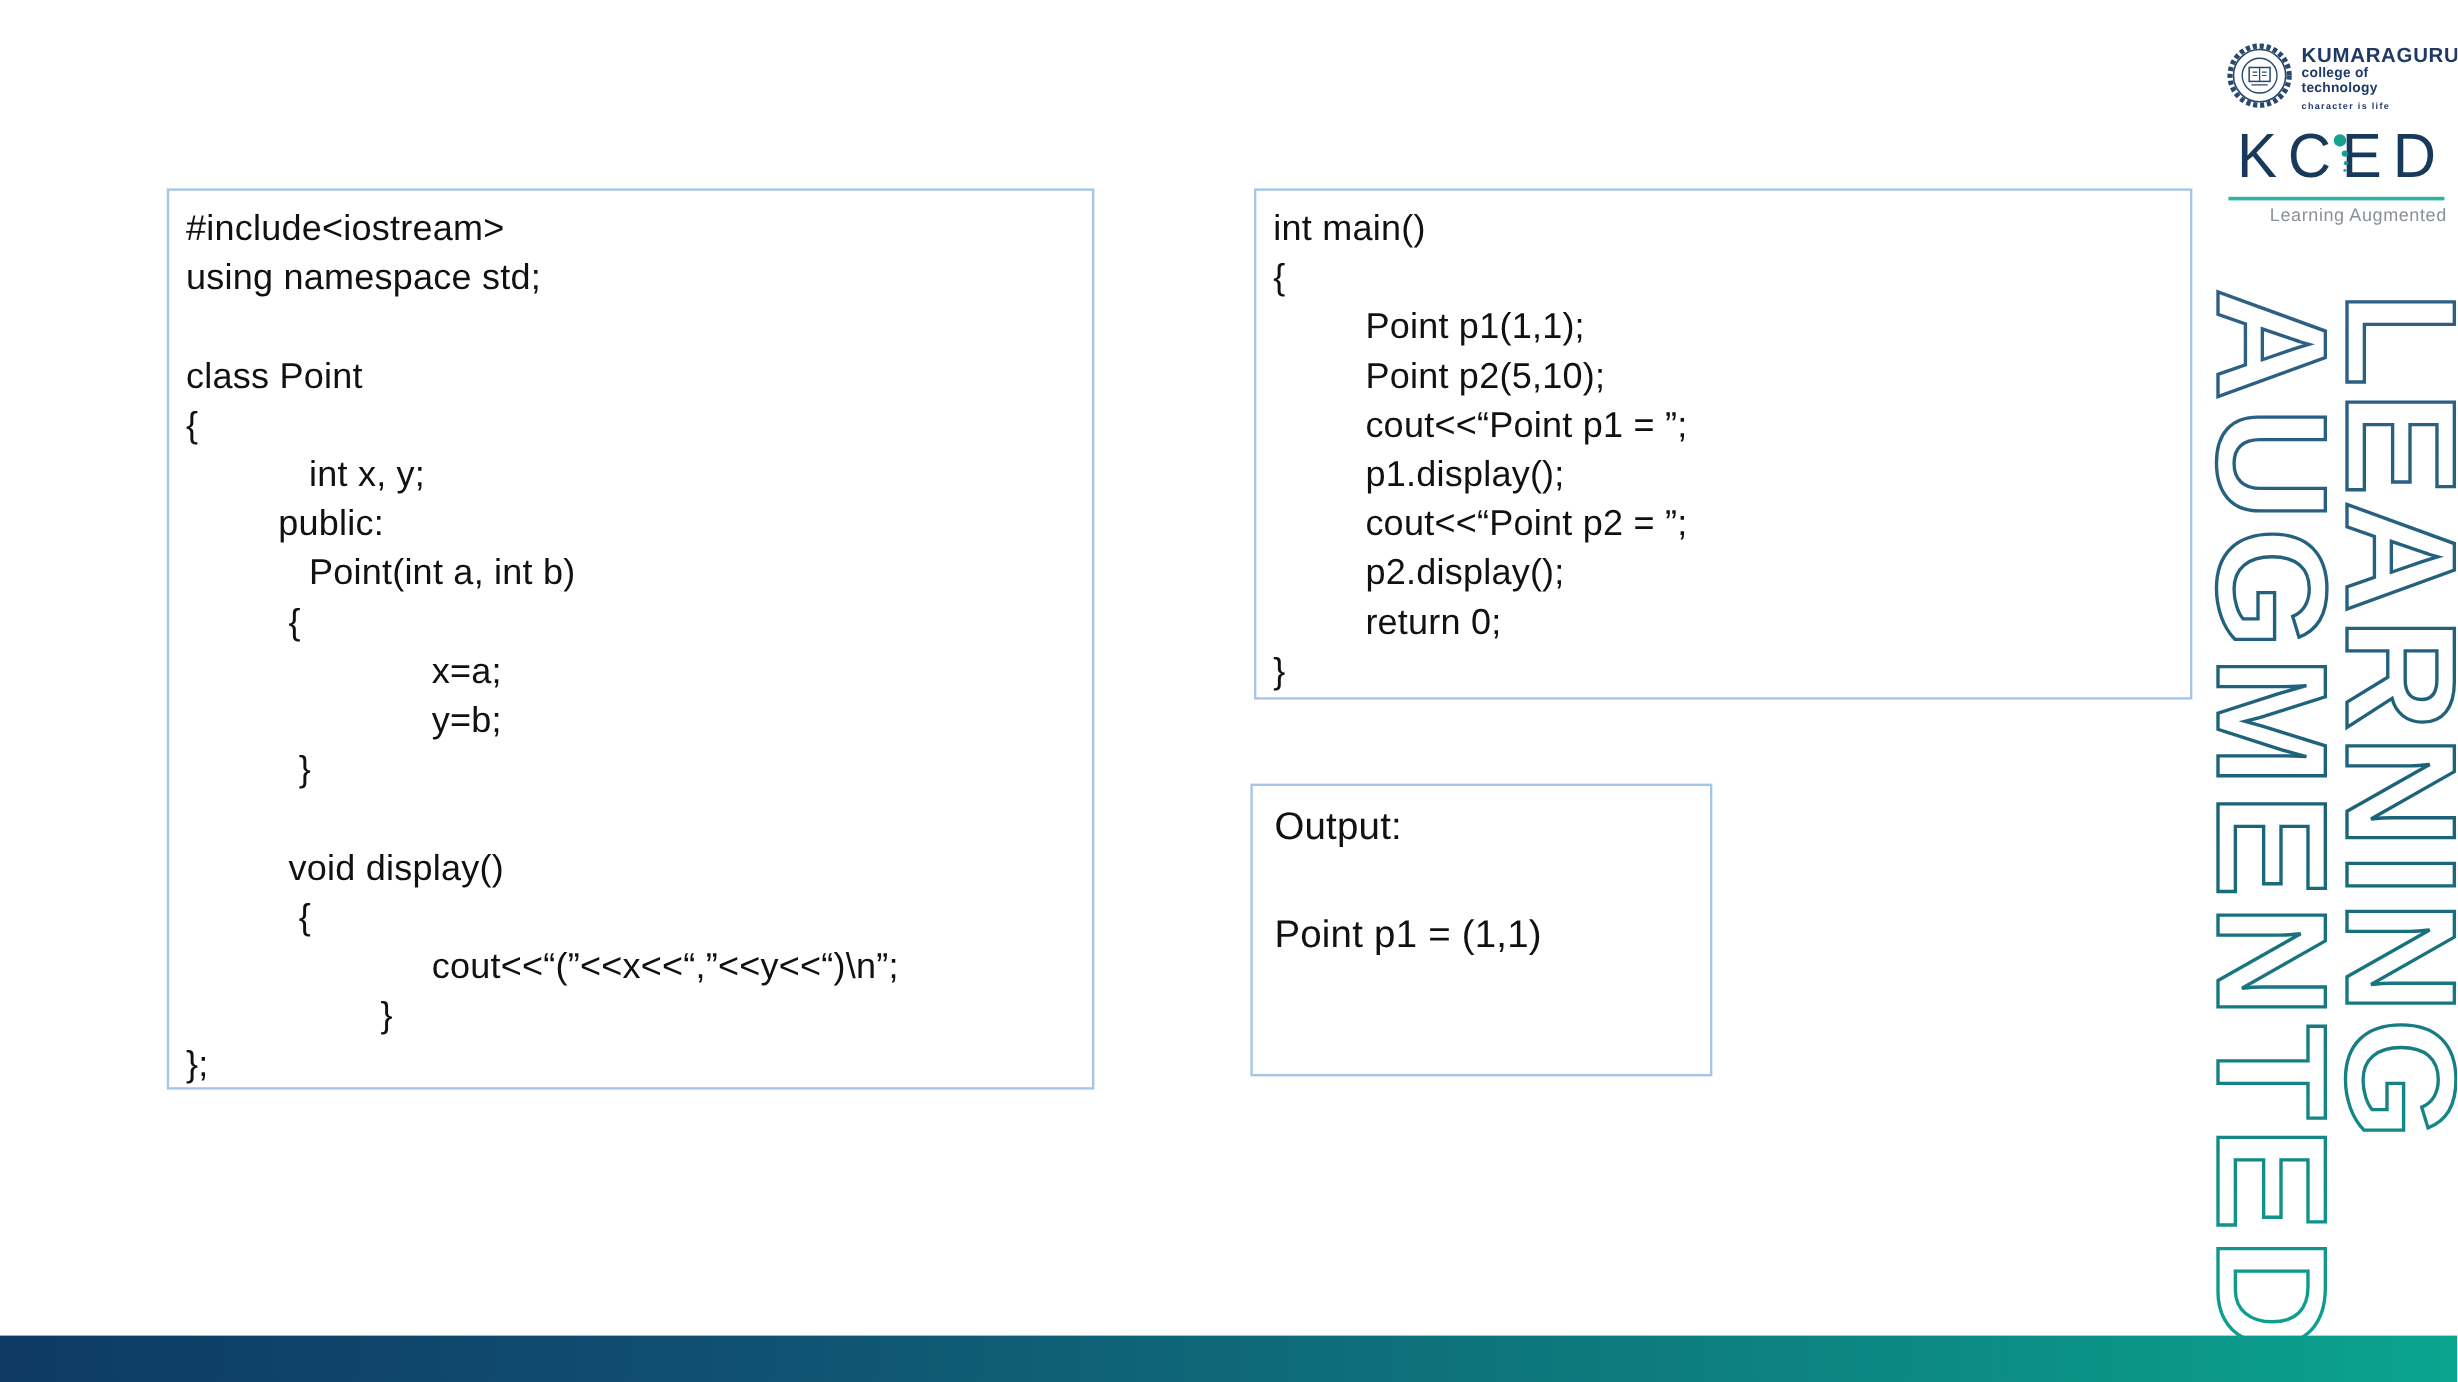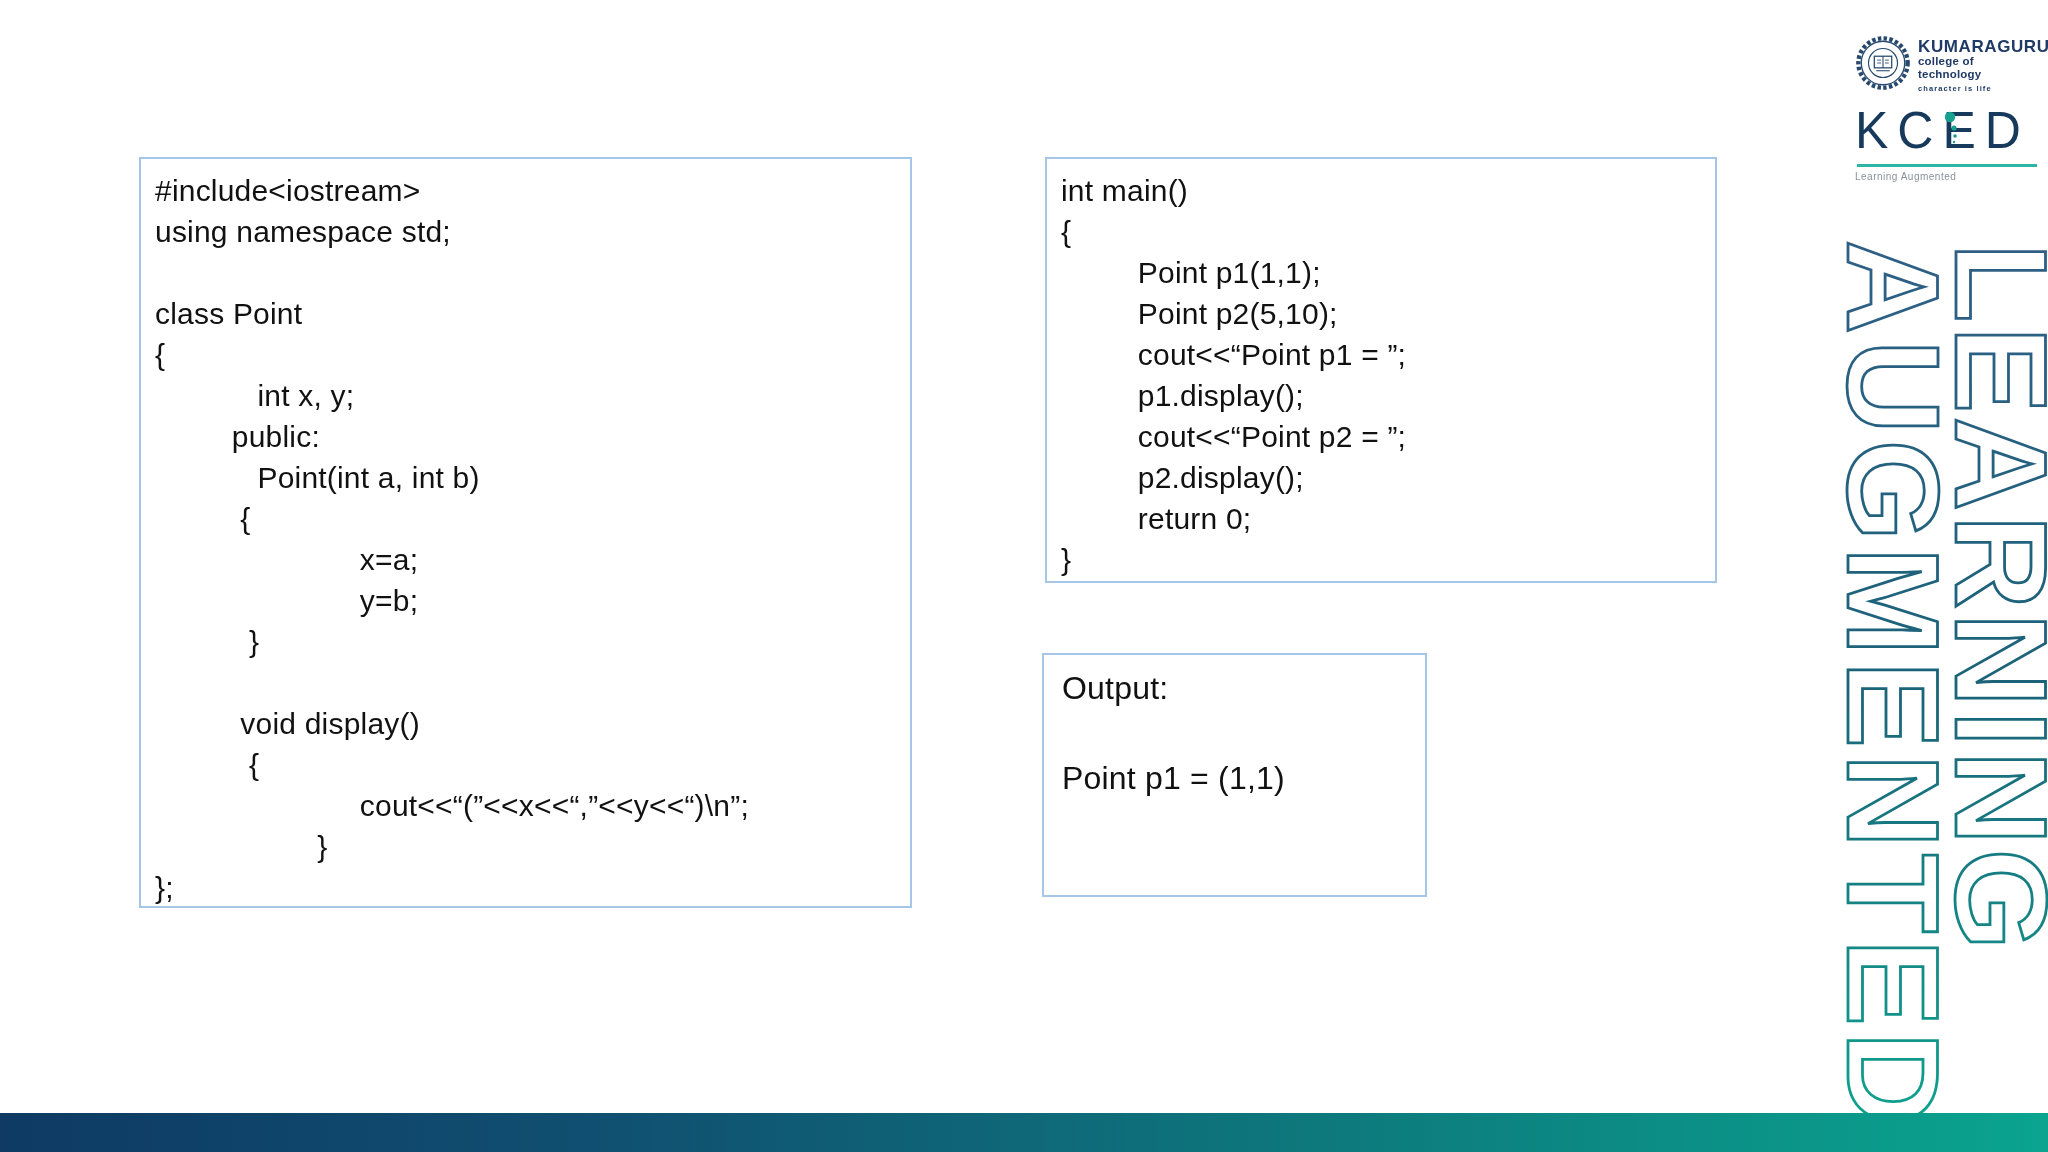--- a/index.html
+++ b/index.html
@@ -13,47 +13,47 @@
   
   .code-box{
     position:absolute;
     background:#ffffff;
     border:2px solid #a6c6e7;
     box-sizing:border-box;
     color:#111111;
     margin-left:32px;
   }
   .box-class{left:107px;top:157px;width:773px;height:751px;padding:11px 14px;}
-  .box-main {left:1013px;top:157px;width:672px;height:426px;padding:11px 14px;}
+  .box-main {left:1013px;top:157px;width:782px;height:426px;padding:11px 14px;}
   .box-output{left:1010px;top:653px;width:385px;height:244px;padding:11px 18px;}
   .code-line{
     white-space:pre;
     font-size:30px;
     height:41px;
     line-height:41px;
     letter-spacing:0.2px;
   }
   .box-output .code-line{font-size:32px;height:45px;line-height:45px;}
   
   .kct-logo{position:absolute;left:1854px;top:32px;width:186px;height:64px;}
   .kct-seal{position:absolute;left:0;top:2px;width:58px;height:58px;}
   .kct-text{position:absolute;left:64px;top:6px;width:122px;color:#203a66;}
   .kct-name{font-size:17px;font-weight:bold;letter-spacing:0.6px;line-height:17px;}
   .kct-line2{font-size:11.5px;font-weight:bold;line-height:13px;letter-spacing:0.2px;}
   .kct-tagline{font-size:7.5px;font-weight:bold;letter-spacing:1.1px;margin-top:3px;}
-  .kced-logo{position:absolute;left:1855px;top:104px;width:184px;text-align:left;}
+  .kced-logo{position:absolute;left:1855px;top:104px;width:184px;text-align:right;}
   .kced-wrap{position:relative;display:block;height:56px;}
   .kced-word{
     font-size:50px;line-height:52px;color:#173a5c;
     letter-spacing:9px;font-weight:400;
     transform:scaleY(1.04);
   }
   .kced-dots{position:absolute;left:84px;top:4px;width:22px;height:46px;}
   .kced-rule{height:2.5px;background:#2ab5a5;margin:4px 2px 4px 2px;}
-  .kced-tagline{font-size:10px;color:#8a8f98;letter-spacing:0.5px;}
+  .kced-tagline{font-size:15px;color:#8a8f98;letter-spacing:0.5px;}
   
   .vbanner{position:absolute;right:0;top:0;width:212px;height:1152px;}
   
   .bottom-bar{
     position:absolute;left:0;bottom:0;width:2048px;height:39px;
     background:linear-gradient(90deg,#0e3a63 0%,#105071 30%,#0d7d7e 68%,#0aa48f 100%);
     z-index:5;
   }
 </style>
 </head>

